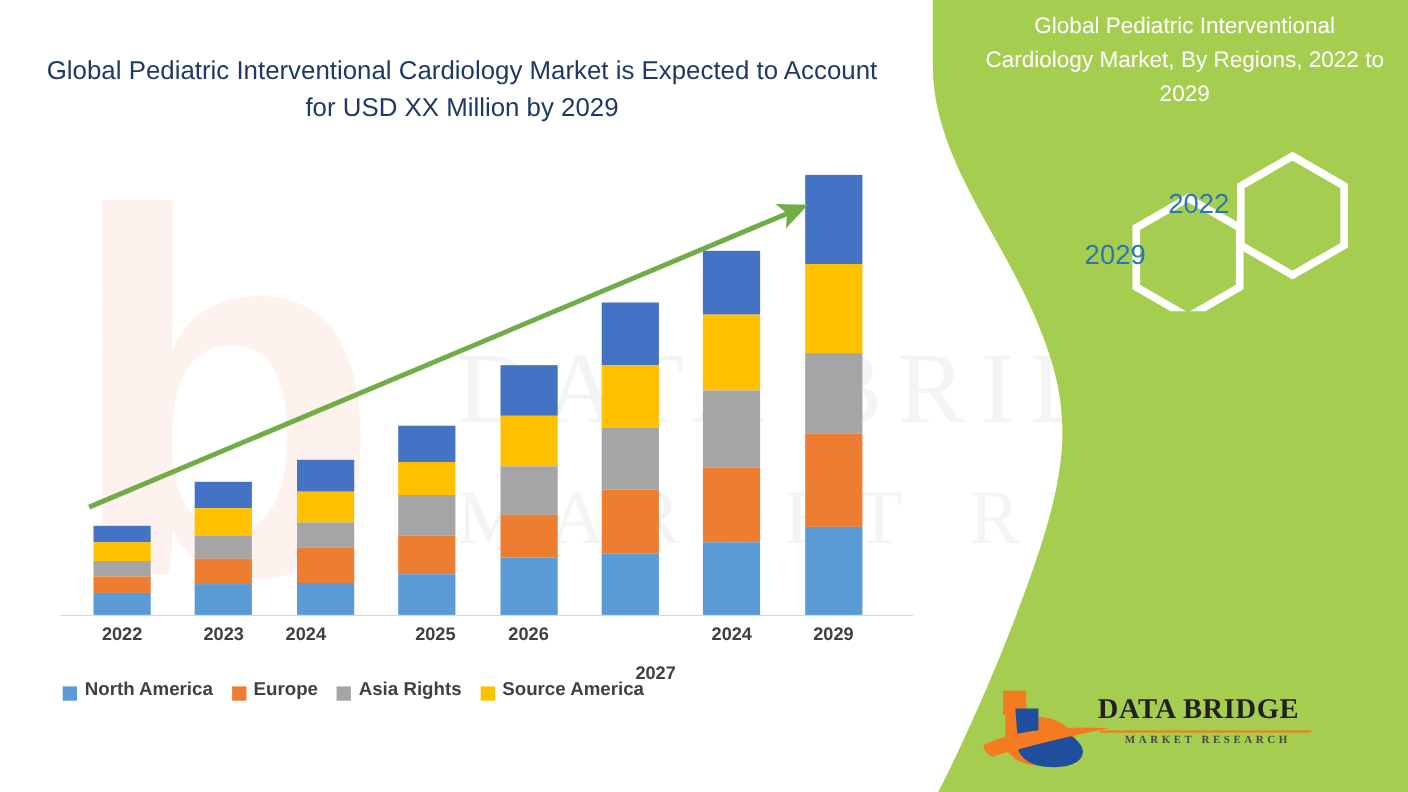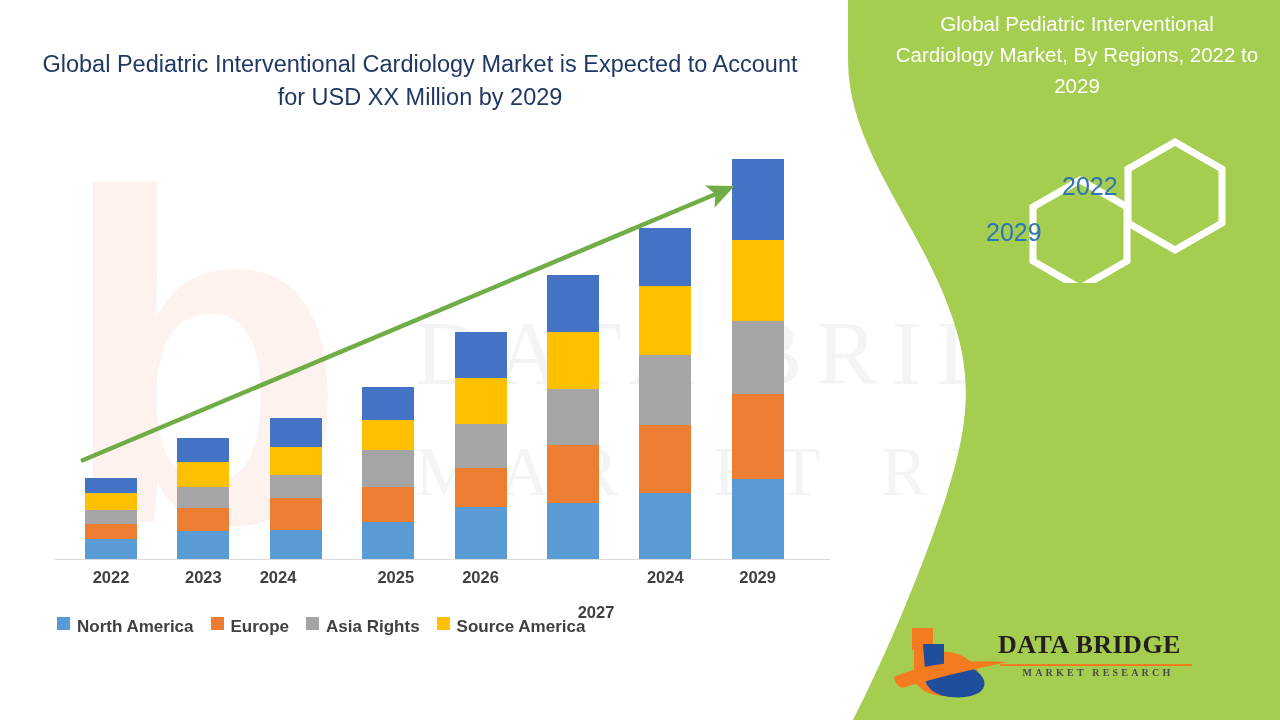--- a/index.html
+++ b/index.html
@@ -50,21 +50,21 @@
   }
 
   
   .arrow-svg{position:absolute;left:55px;top:160px;width:775px;height:400px;overflow:visible;}
 
   
   .legend{
     position:absolute;left:57px;top:617px;
     display:flex;align-items:center;gap:0px;
   }
-  .legend-item{display:flex;align-items:flex-start;margin-right:17px;}
+  .legend-item{display:flex;align-items:flex-end;margin-right:17px;}
   .legend-swatch{width:13px;height:13px;margin-right:7px;display:inline-block;}
   .legend-label{font-size:17px;font-weight:700;color:#404040;white-space:nowrap;}
 
   
   .footer-left{
     position:absolute;left:58px;top:682px;
     font-family:"Liberation Serif", serif;font-size:13px;color:#1a1a1a;white-space:nowrap;
   }
   .footer-right{
     position:absolute;left:460px;top:684px;

